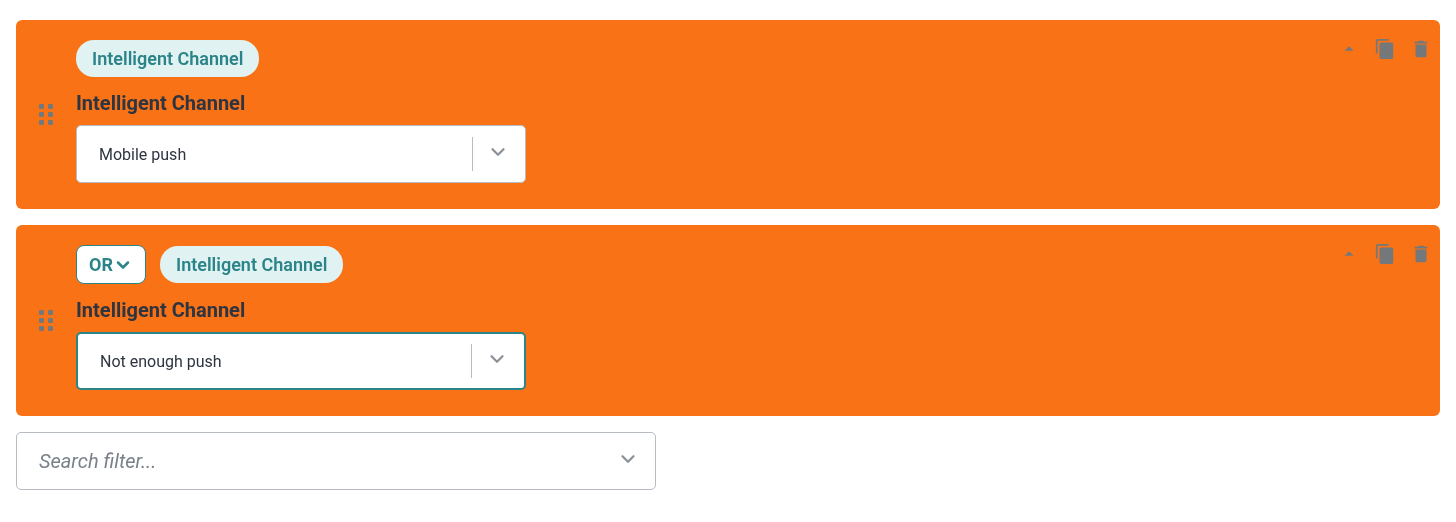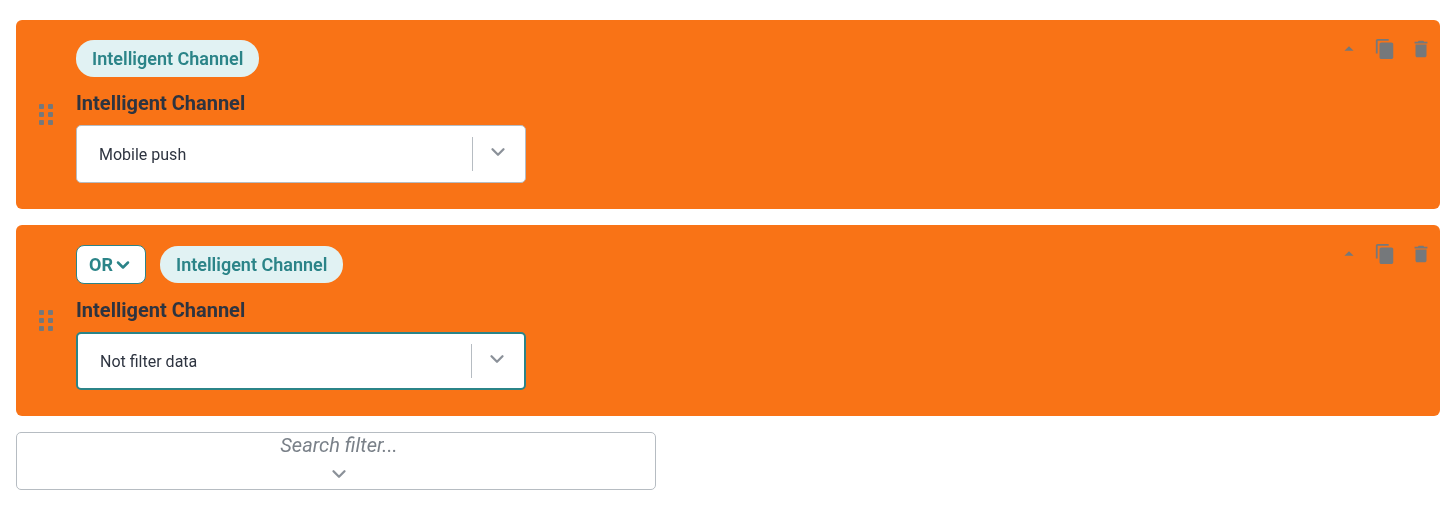--- a/index.html
+++ b/index.html
@@ -130,21 +130,20 @@
       width: 640px;
       height: 58px;
       background: #ffffff;
       border: 1.5px solid #b6bcc2;
       border-radius: 5px;
       display: flex;
       align-items: center;
       justify-content: space-between;
       padding: 0 16px 0 22px;
       cursor: pointer;
-      flex-direction: column;
     }
     .search-placeholder {
       font-size: 20px;
       font-style: italic;
       color: #7a8189;
     }
   </style>
 </head>
 <body>
 
@@ -228,21 +227,21 @@
       <span class="or-badge">
         <span>OR</span>
         <svg width="20" height="20" viewBox="0 0 24 24" fill="none" stroke-width="3" stroke-linecap="round" stroke-linejoin="round">
             <polyline points="6 9 12 15 18 9"></polyline>
           </svg>
       </span>
       <span class="badge">Intelligent Channel</span>
     </div>
     <div class="field-label">Intelligent Channel</div>
     <div class="select-box active">
-      <span>Not filter data</span>
+      <span>Not enough push</span>
       <span class="select-chevron-wrap">
         <span class="select-divider"></span>
         <span>
           <svg width="22" height="22" viewBox="0 0 24 24" fill="none" stroke="#8b9199" stroke-width="2.5" stroke-linecap="round" stroke-linejoin="round">
               <polyline points="6 9 12 15 18 9"></polyline>
             </svg>
         </span>
       </span>
     </div>
   </div>

